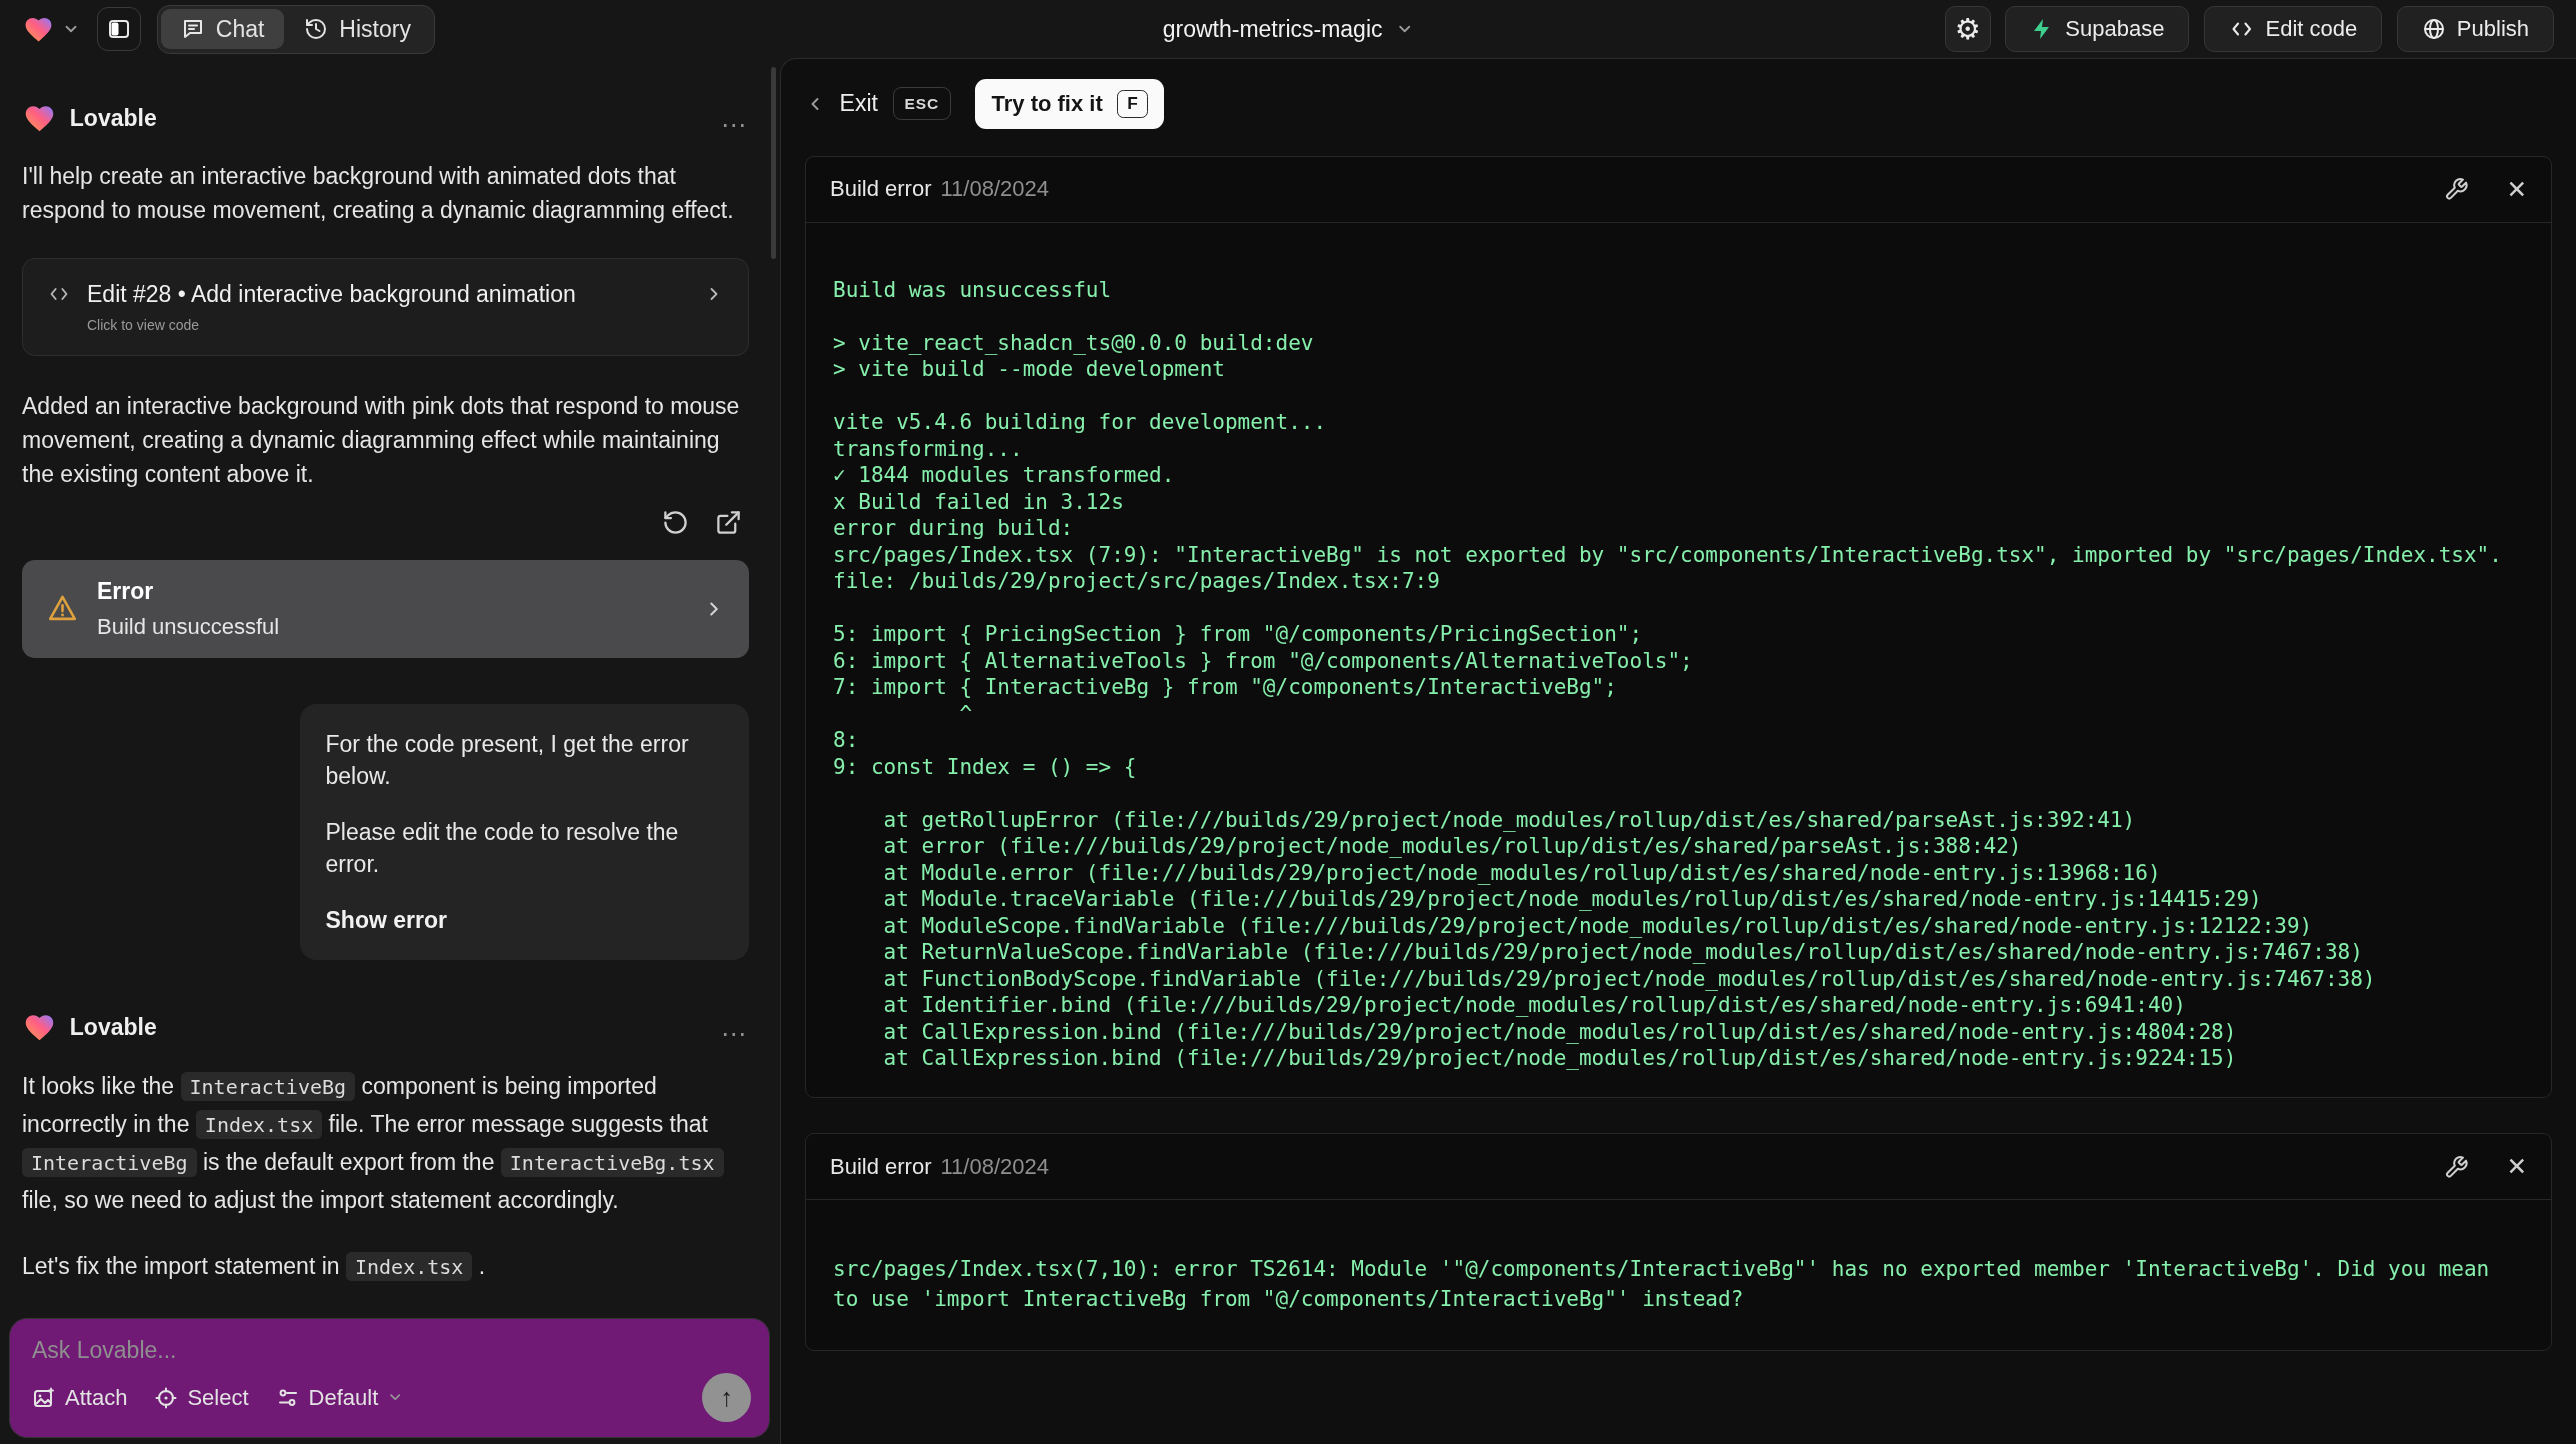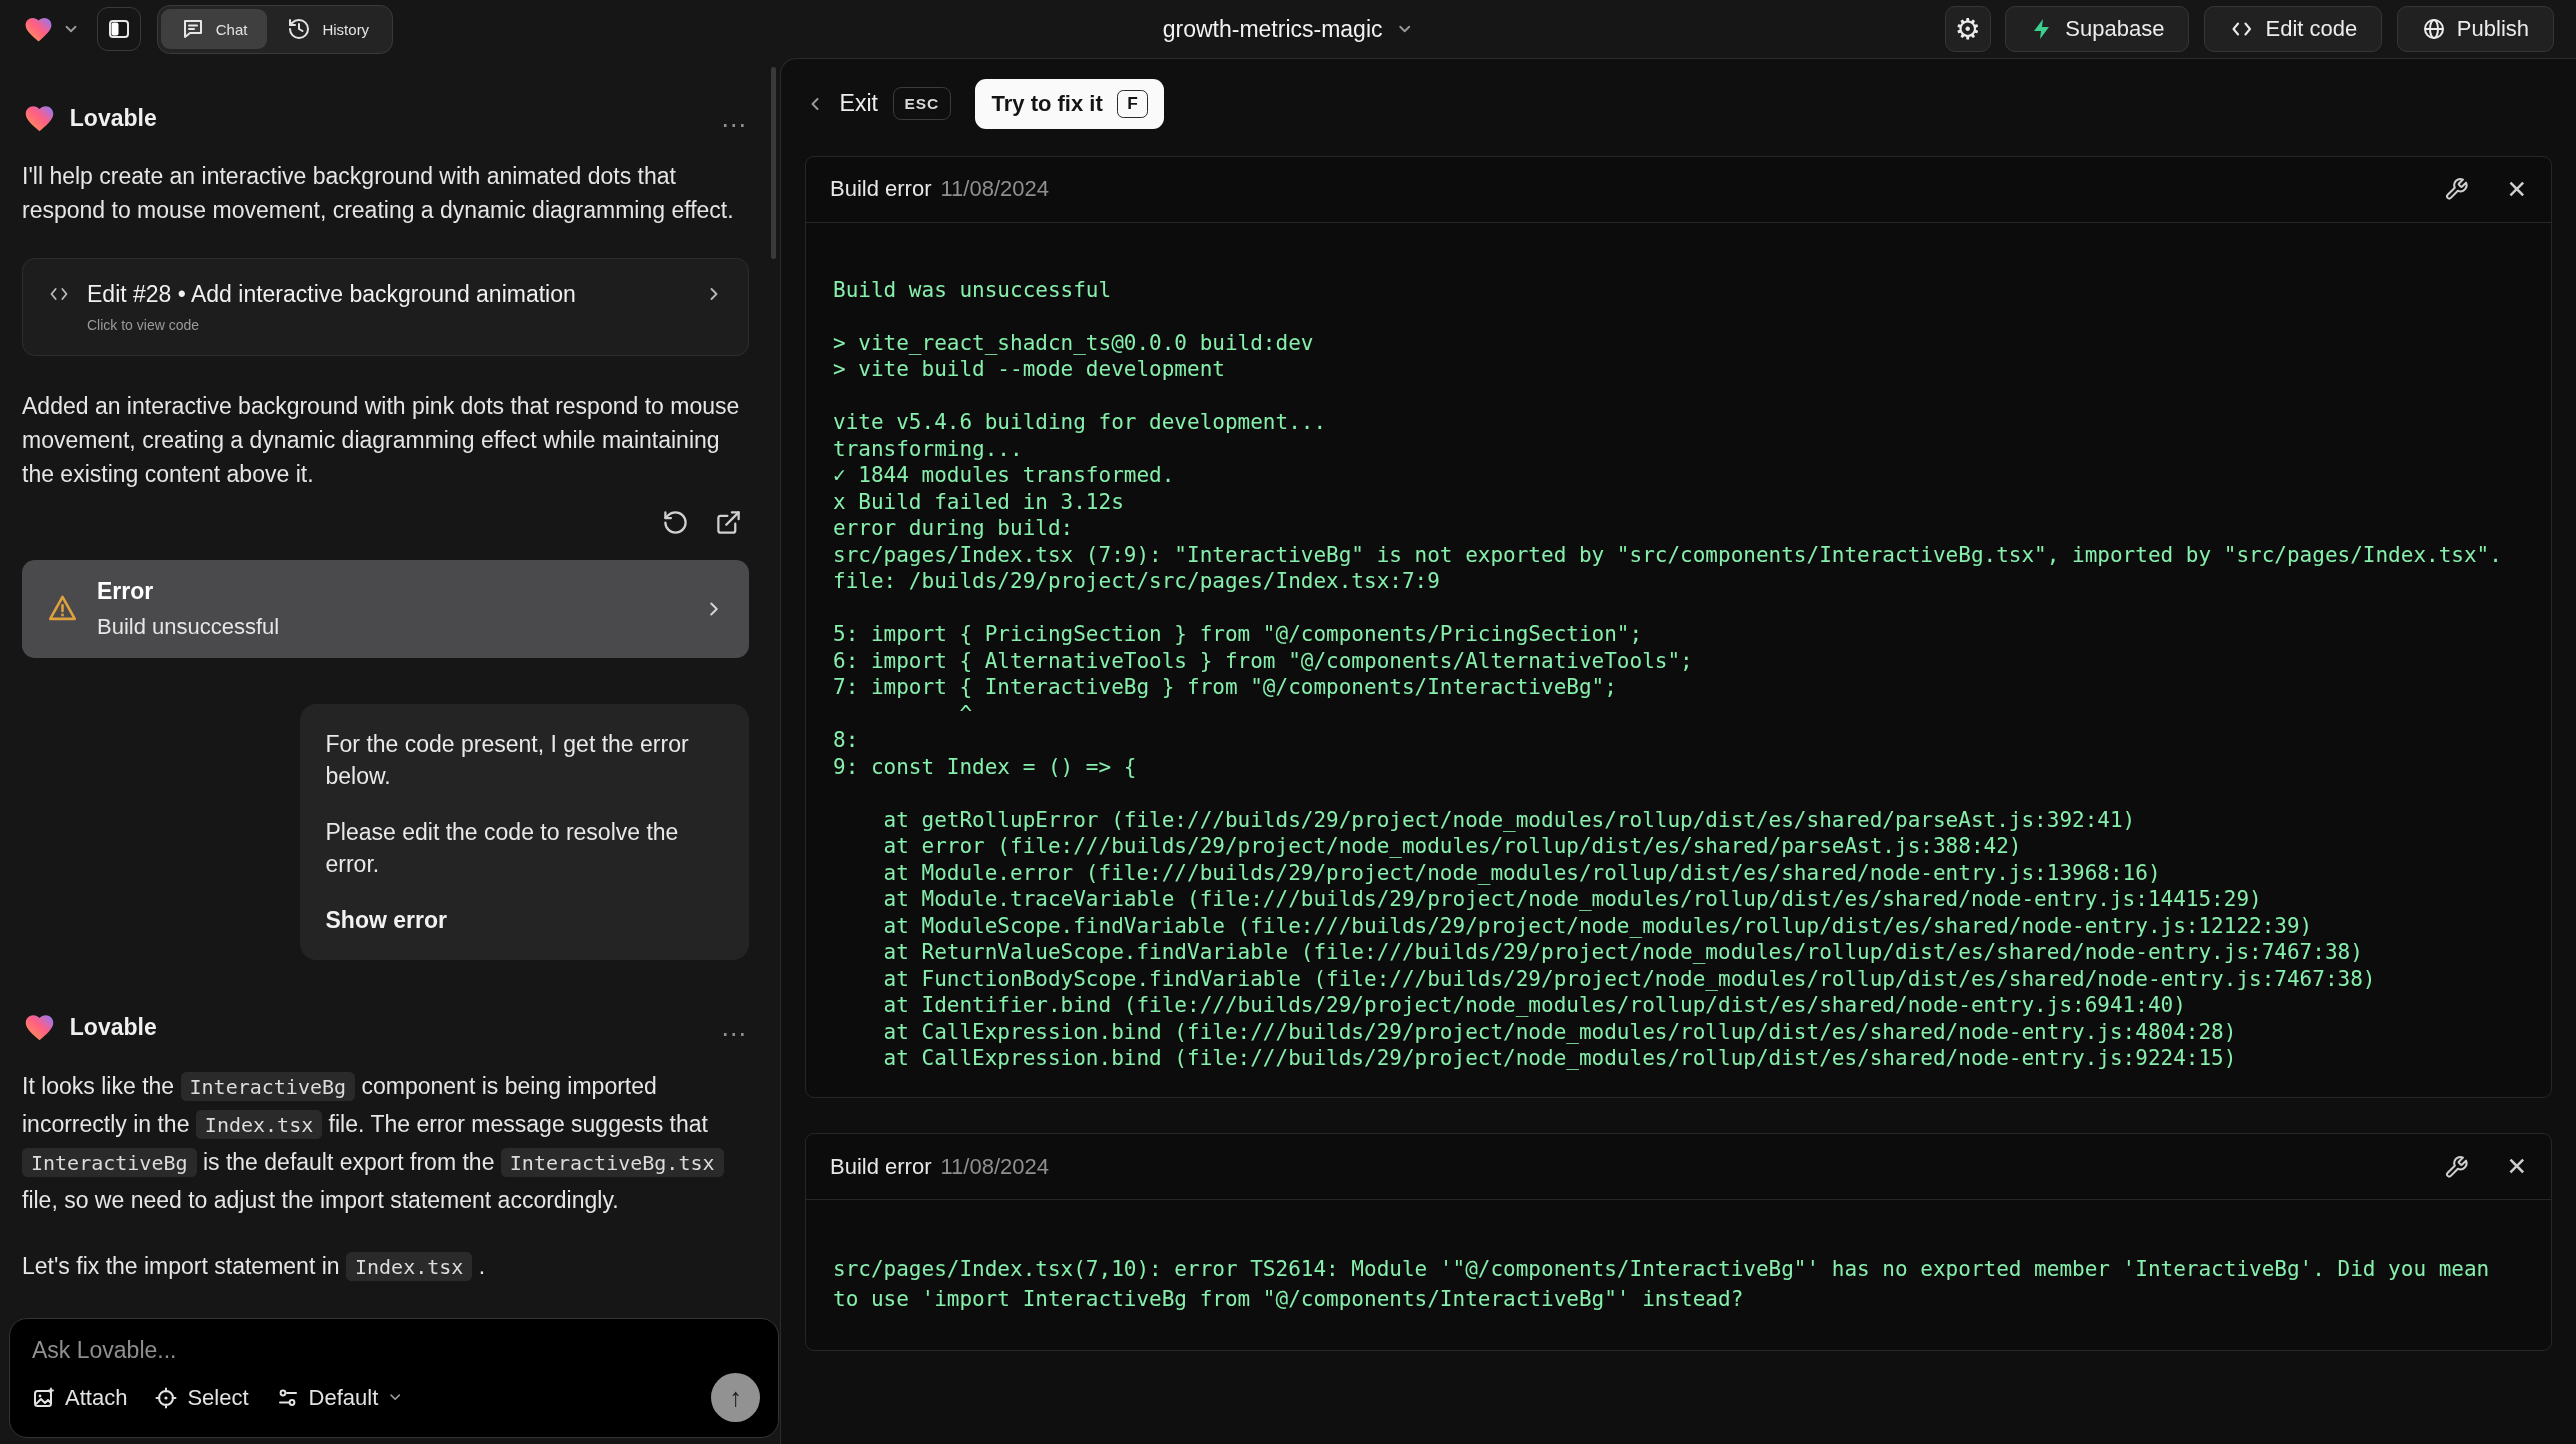--- a/index.html
+++ b/index.html
@@ -10,21 +10,21 @@
   .topbar { height:58px; display:flex; align-items:center; justify-content:space-between;
     padding:0 22px; background:#161616; position:relative; }
   .tb-left { display:flex; align-items:center; gap:16.4px; }
   .logo-btn { display:flex; align-items:center; gap:7.3px; cursor:pointer; }
   .chev { color:#9a9a9a; }
   .icon-btn { width:44px; height:44px; border:1.8px solid #3a3a3a; border-radius:11px;
     display:flex; align-items:center; justify-content:center; background:transparent; color:#e8e8e8; }
   .segmented { display:flex; align-items:center; background:#242424; border:1.8px solid #3a3a3a;
     border-radius:12.8px; padding:2.7px; height:49px; }
   .seg { display:flex; align-items:center; gap:11px; padding:16px 20px; height:40px;
-    border-radius:9px; font-size:15px; color:#e3e3e3; }
+    border-radius:9px; font-size:23px; color:#e3e3e3; }
   .seg.active { background:#3f3f3f; }
   .tb-center { position:absolute; left:50%; transform:translateX(-50%); display:flex;
     align-items:center; gap:12.8px; font-size:23px; color:#f2f2f2; }
   .tb-right { display:flex; align-items:center; gap:14.6px; }
   .tb-btn { display:flex; align-items:center; gap:11px; height:46px; padding:0 24px;
     background:#212121; border:0.9px solid #363636; border-radius:10px; font-size:22px; color:#ececec; }
   .tb-btn.square { width:46px; padding:0; justify-content:center; font-size:29px; }
 
   
   .main { display:flex; height:1387px; }
@@ -58,22 +58,22 @@
     padding-right:7.3px; color:#d0d0d0; }
 
   .error-card { margin-top:24px; background:#4a4a4d; border-radius:12.8px; padding:18px 24px;
     display:flex; align-items:center; }
   .error-card .txts { margin-left:18px; }
   .error-title { font-size:23px; font-weight:600; color:#ffffff; }
   .error-sub { font-size:22px; color:#e6e6e6; margin-top:9px; }
   .error-card .chev-r { margin-left:auto; color:#d5d5d5; }
 
   
-  .composer { position:absolute; left:9px; right:1px; bottom:7.3px; height:120px;
-    background:#000000; border:0.9px solid #343434; border-radius:18px; padding:18px 22px; }
+  .composer { position:absolute; left:9px; right:10px; bottom:7.3px; height:120px;
+    background:#701a75; border:0.9px solid #343434; border-radius:18px; padding:18px 22px; }
   .composer-ph { font-size:23px; color:#8f8f8f; }
   .composer-row { position:absolute; left:22px; right:18px; bottom:14.6px; display:flex;
     align-items:center; gap:27px; }
   .comp-item { display:flex; align-items:center; gap:9px; font-size:22px; color:#e3e3e3; }
   .send-btn { margin-left:auto; width:49px; height:49px; border-radius:50%; background:#929292;
     display:flex; align-items:center; justify-content:center; color:#1d1d1d; font-size:25.5px; font-weight:700; }
 
   
   .right-panel { flex:1; background:#0f0f10; border-left:0.9px solid #2b2b2b; border-top:0.9px solid #2b2b2b;
     border-top-left-radius:16.4px; padding:12.8px 24px 22px 24px; display:flex; flex-direction:column; }

